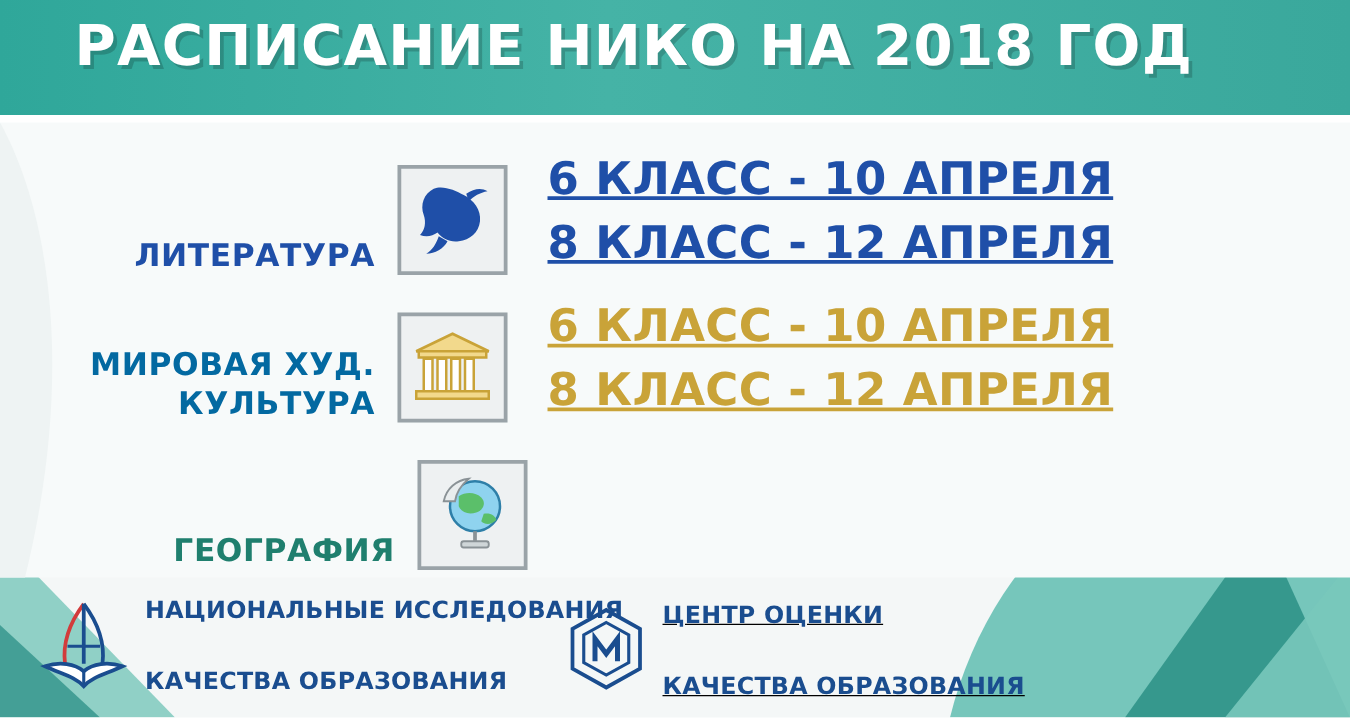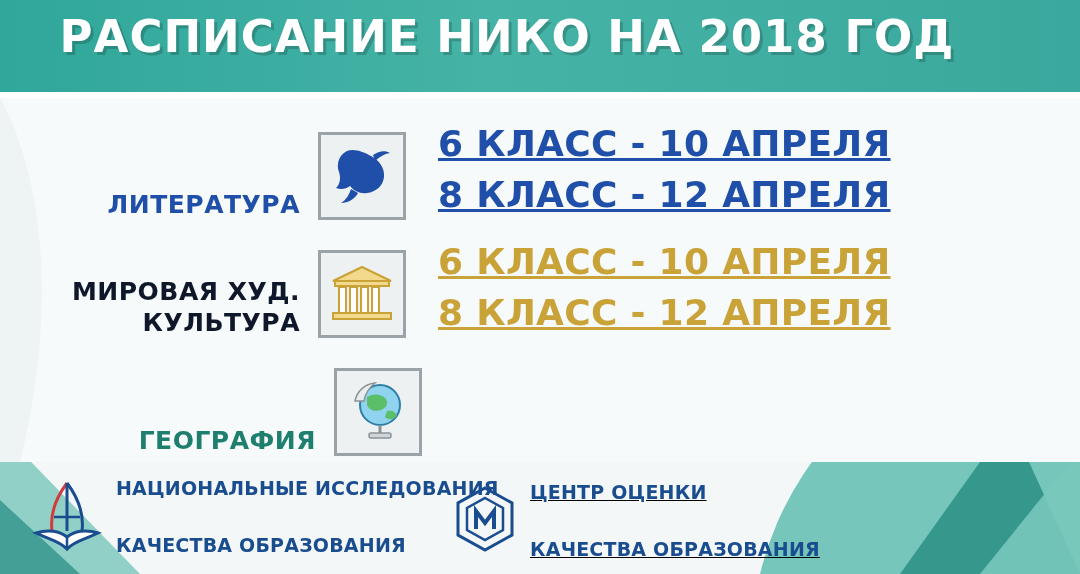--- a/index.html
+++ b/index.html
@@ -180,21 +180,21 @@
           <path d="M46,14 C52,10 58,9 63,12 C57,13 52,16 48,20 Z" fill="#1f4fa8"></path>
         </svg>
       </div>
       <div class="dates" style="color:#1f4fa8">
         <div>6 КЛАСС - 10 АПРЕЛЯ</div>
         <div>8 КЛАСС - 12 АПРЕЛЯ</div>
       </div>
     </div>
 
     <div class="row" id="row1">
-      <div class="subject" style="color:#0f172a">
+      <div class="subject" style="color:#0369a1">
         <span>МИРОВАЯ ХУД.</span>
         <span class="line2">КУЛЬТУРА</span>
       </div>
       <div class="icon-box">
         <svg width="70" height="70" viewBox="0 0 70 70">
           <polygon points="35,8 64,22 6,22" fill="#f2d98c" stroke="#c9a338" stroke-width="2.2"></polygon>
           <rect x="8" y="22" width="54" height="5" fill="#f2d98c" stroke="#c9a338" stroke-width="2"></rect>
           <g fill="#ffffff" stroke="#c9a338" stroke-width="2">
             <rect x="12" y="28" width="7" height="26"></rect>
             <rect x="23" y="28" width="7" height="26"></rect>

